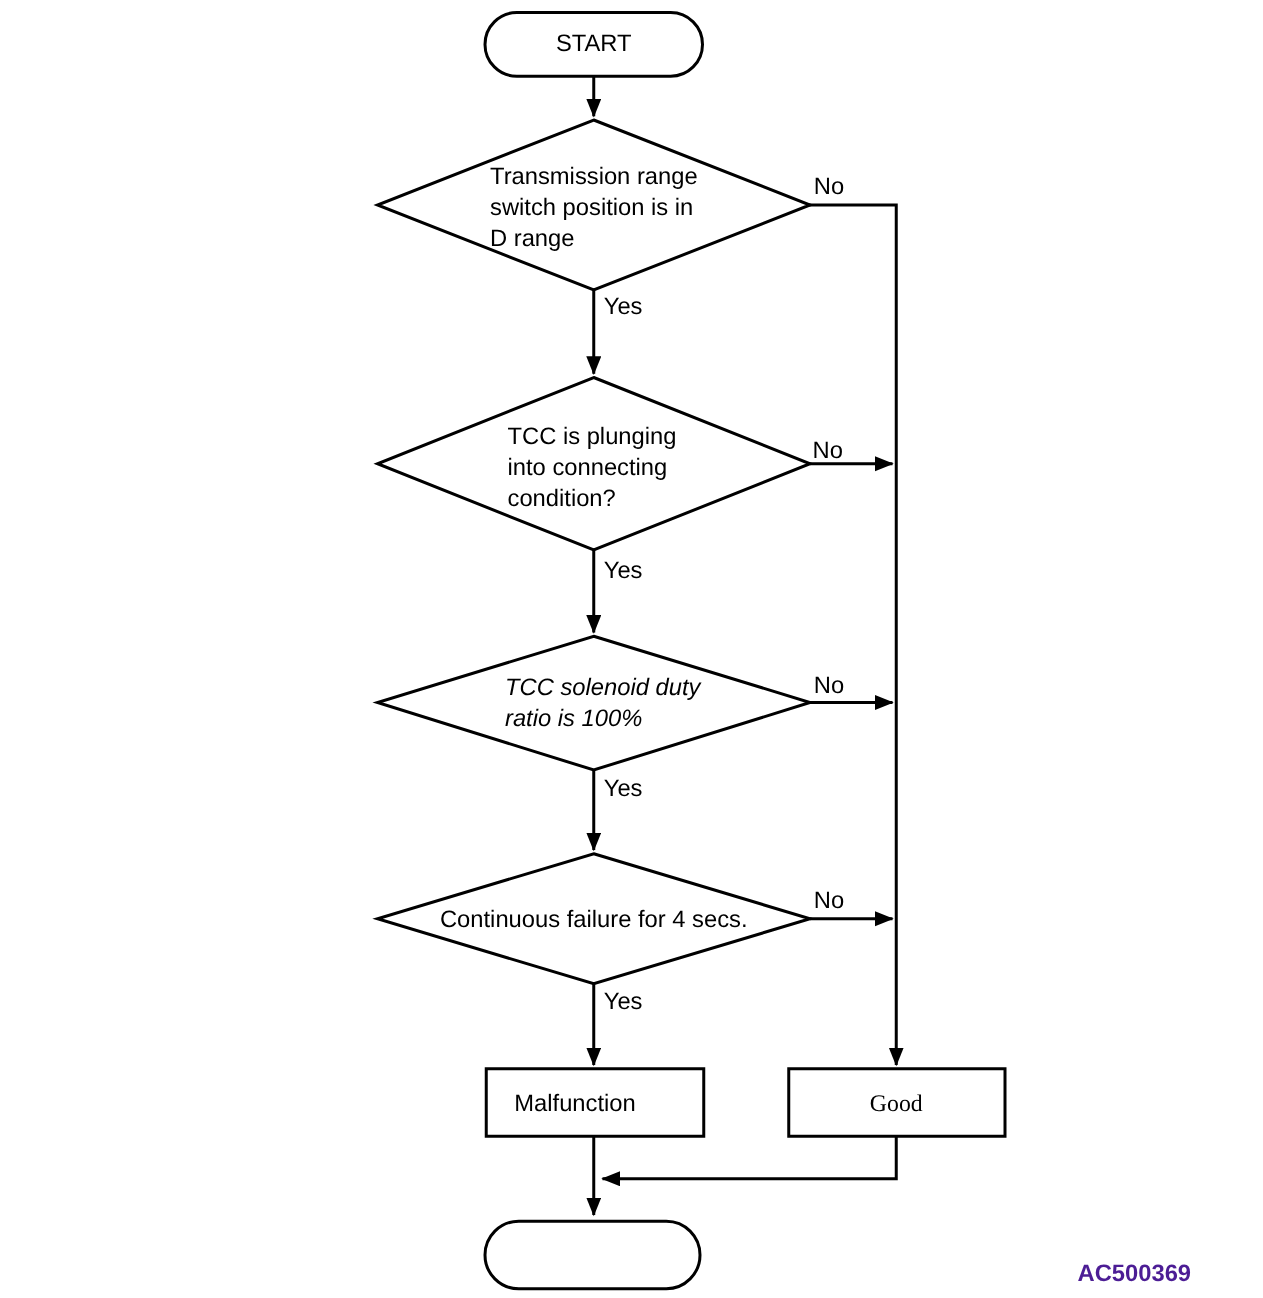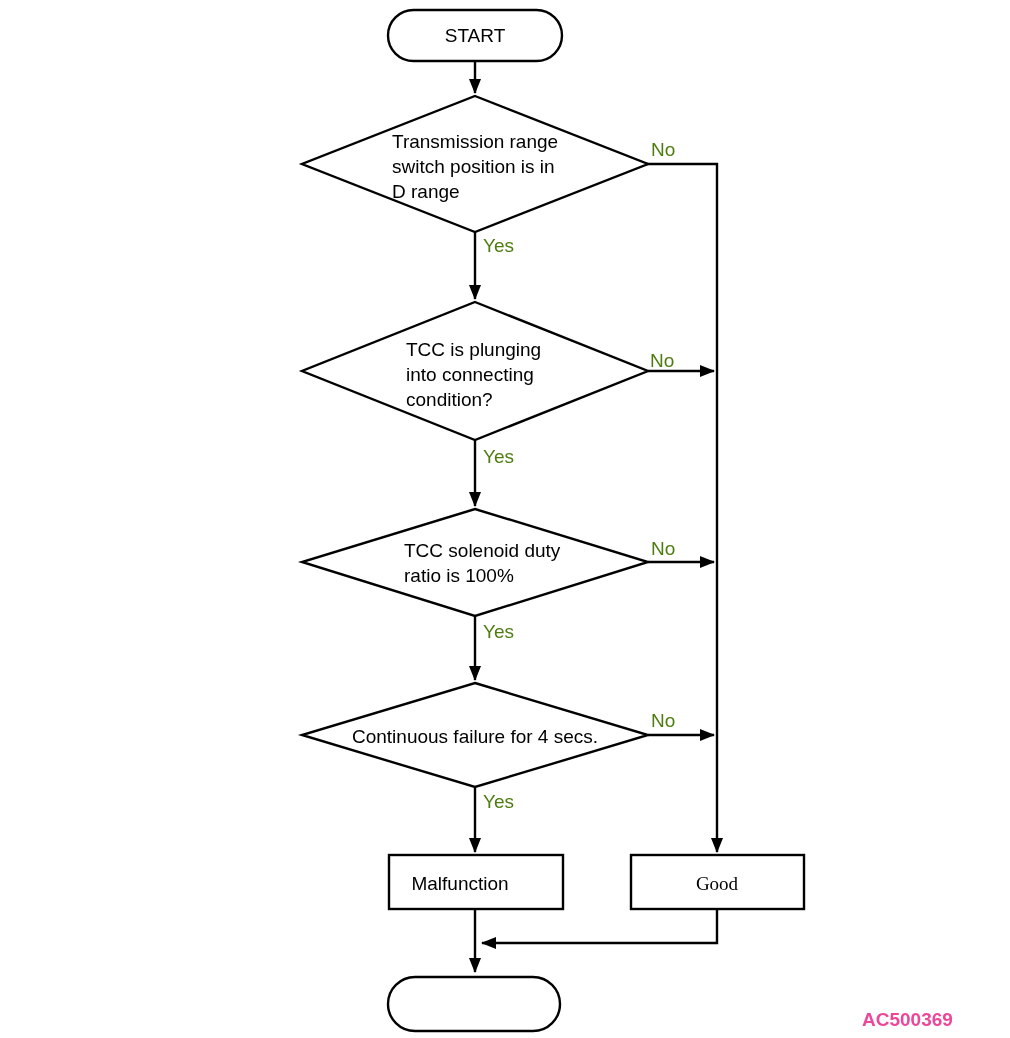--- a/index.html
+++ b/index.html
@@ -33,30 +33,30 @@
     text-align: center;
     white-space: nowrap;
   }
   .lbl.left-align {
     text-align: left;
   }
   .edge-lbl {
     position: absolute;
     font-size: 19px;
     line-height: 21px;
-    color: #4d7c0f;
+    color: #000000;
     white-space: nowrap;
   }
   .fig-code {
     position: absolute;
     left: 862px;
     top: 1009px;
     font-size: 19px;
     font-weight: bold;
-    color: #ec4899;
+    color: #4c1d95;
     white-space: nowrap;
   }
 </style>
 </head>
 <body>
 
 <div class="canvas">
 
   <svg width="1010" height="1038" viewBox="0 0 1010 1038">
     <defs>
@@ -95,21 +95,21 @@
   <div class="lbl centered" style="left:475px; top:35px;">START</div>
 
   <div class="lbl left-align" style="left:406px; top:337px;">TCC is plunging
 into connecting
 condition?</div>
 
   <div class="lbl left-align" style="left:392px; top:129px;">Transmission range
 switch position is in
 D range</div>
 
-  <div class="lbl left-align" style="left:404px; top:538px;">TCC solenoid duty
+  <div class="lbl left-align" style="left:404px; top:538px;font-style:italic;">TCC solenoid duty
 ratio is 100%</div>
 
   <div class="lbl centered" style="left:475px; top:736px;">Continuous failure for 4 secs.</div>
 
   <div class="lbl centered" style="left:460px; top:883px;">Malfunction</div>
 
   <div class="lbl centered" style="left:717px; top:883px;font-family:Liberation Serif, serif;">Good</div>
 
   <div class="lbl centered" style="left:474px; top:1004px;margin-top:48px;">END</div>
 

